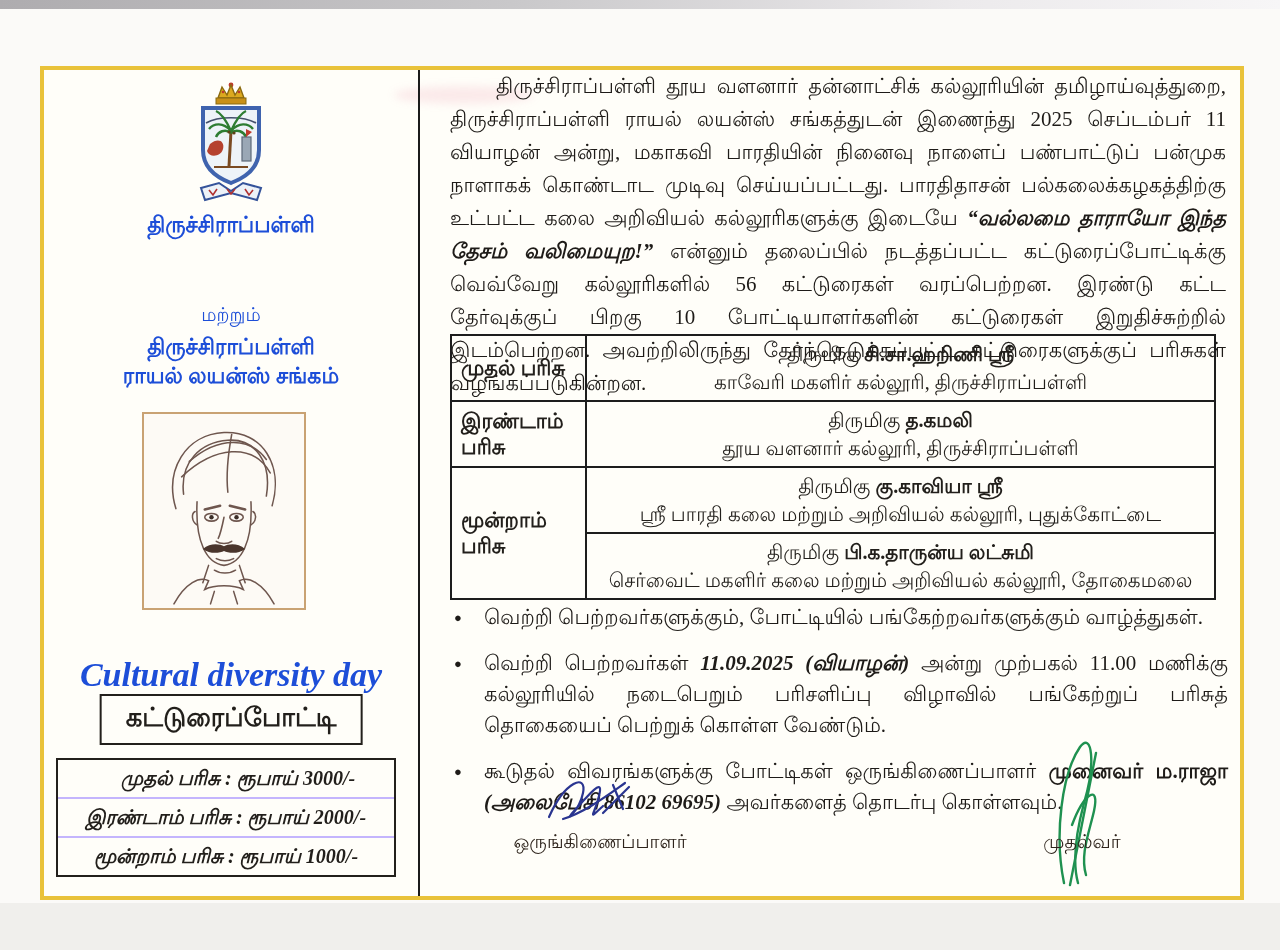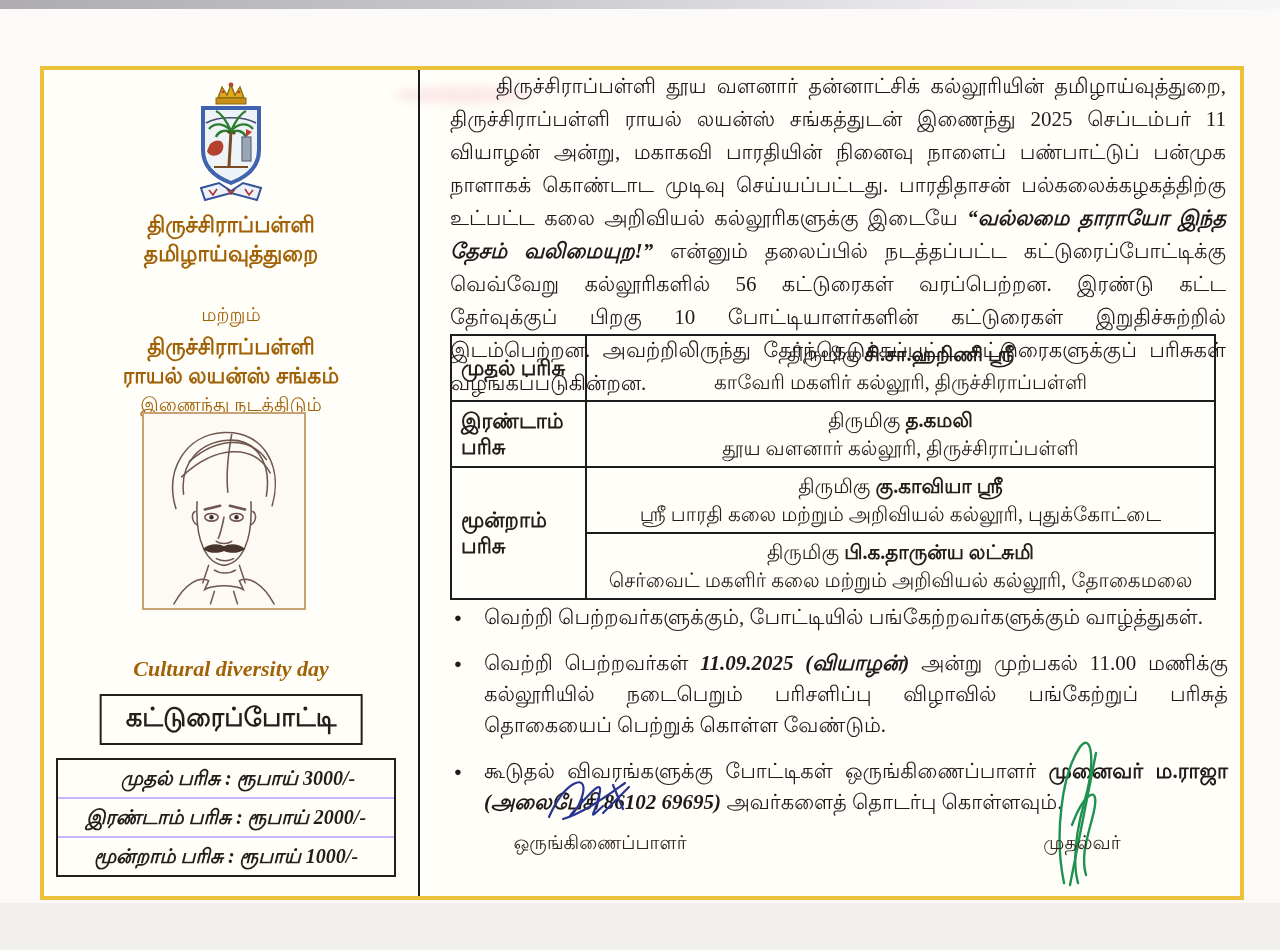--- a/index.html
+++ b/index.html
@@ -12,30 +12,30 @@
   .scan-strip-bottom{position:absolute;left:0;top:903px;width:100%;height:47px;background:#f0efec;}
   .sheet{position:absolute;left:40px;top:66px;width:1196px;height:826px;
          border:4px solid #e9c23a;background:#fffef9;}
   .smudge{position:absolute;left:350px;top:16px;width:140px;height:18px;border-radius:50%;
           background:rgba(228,116,150,0.14);filter:blur(4px);}
   .divider{position:absolute;left:374px;top:0;bottom:0;width:2px;background:#1b1b1b;}
 
   
   .left{position:absolute;left:0;top:0;width:374px;height:100%;}
   .crest{position:absolute;left:137px;top:12px;width:100px;height:124px;}
-  .org-block{position:absolute;left:0;width:374px;text-align:center;color:#a16207;}
+  .org-block{position:absolute;left:0;width:374px;text-align:center;color:#1d4ed8;}
   .org1{top:140px;font-size:22px;font-weight:bold;line-height:29px;}
   .conj{top:234px;font-size:19px;}
   .org2{top:262px;font-size:22px;font-weight:bold;line-height:29px;}
   .jointly{top:324px;font-size:19px;}
   .portrait{position:absolute;left:98px;top:342px;width:164px;height:198px;
             border:2px solid #c9a273;background:#fdfaf5;box-sizing:border-box;padding:3px;}
   .portrait svg{width:100%;height:100%;}
   .ev-ta{top:552px;font-size:23px;font-weight:bold;}
-  .ev-en{top:586px;font-size:22px;font-weight:bold;font-style:italic;}
+  .ev-en{top:586px;font-size:34px;font-weight:bold;font-style:italic;}
   .comp-box{position:absolute;left:50%;top:624px;transform:translateX(-50%);
             border:2px solid #23201c;padding:7px 24px;font-size:26px;font-weight:bold;
             white-space:nowrap;background:#fffef9;}
   .prize-box{position:absolute;left:12px;top:688px;width:336px;border:2px solid #23201c;}
   .prize-row{height:37px;line-height:37px;text-align:center;font-size:20px;
              font-weight:bold;font-style:italic;border-top:2px solid #c4b5fd;}
   .prize-row:first-child{border-top:none;padding-left:24px;}
 
   
   .right{position:absolute;left:376px;top:0;width:820px;height:100%;}
@@ -51,21 +51,21 @@
   .r1{height:58px;}.r2{height:66px;margin-left:21px;}.r3{height:54px;}.r4{height:60px;}
   .pname{font-weight:bold;}
   .notes{position:absolute;left:30px;top:532px;width:778px;margin:0;padding:0;list-style:none;}
   .notes li{position:relative;padding-left:34px;margin-bottom:15px;
             font-size:21px;line-height:31px;text-align:justify;color:#1e1b18;}
   .bullet{position:absolute;left:4px;top:0;font-size:13px;line-height:31px;}
   .bdate{font-weight:bold;font-style:italic;}
   .bname{font-weight:bold;}
   .bphone{font-weight:bold;font-style:italic;}
   .sigs{position:absolute;left:30px;top:695px;width:776px;height:128px;}
-  .sig{position:absolute;width:200px;height:128px;}
+  .sig{position:absolute;width:200px;height:128px;font-family:Liberation Mono, monospace;}
   .sig .lbl{position:absolute;top:67px;left:0;right:0;text-align:center;
             font-size:19px;color:#2e241c;}
   .sig svg{position:absolute;}
   .sig1{left:50px;}  .sig1 svg{left:35px;top:2px;width:112px;height:62px;}
   .sig2{left:308px;} .sig2 svg{left:-8px;top:10px;width:218px;height:56px;}
   .sig3{left:532px;} .sig3 svg{left:52px;top:-30px;width:96px;height:152px;}
 </style>
 </head>
 <body>
 
@@ -97,31 +97,29 @@
           <rect x="61" y="55" width="9" height="24" fill="#9aa7b5" stroke="#5d6878" stroke-width="1.2"></rect>
           <path d="M65,55 L65,47 L71,50 Z" fill="#c0392b"></path>
           <path d="M33,85 h34" stroke="#7a4a22" stroke-width="2"></path>
           <path d="M20,106 L38,101 L50,109 L62,101 L80,106 L76,118 L50,111 L24,118 Z" fill="#edf2f8" stroke="#35539a" stroke-width="2"></path>
           <path d="M28,108 l4,5 l4,-6 M46,107 l4,5 l4,-5 M64,107 l4,6 l4,-5" fill="none" stroke="#b03030" stroke-width="1.6"></path>
         </svg>
       </div>
 
       <div class="org-block org1">
         <div>திருச்சிராப்பள்ளி</div>
-        <div>தமிழாய்வுத்துறை</div>
       </div>
 
       <div class="org-block conj">மற்றும்</div>
 
       <div class="org-block org2">
         <div>திருச்சிராப்பள்ளி</div>
         <div>ராயல் லயன்ஸ் சங்கம்</div>
       </div>
 
-      <div class="org-block jointly">இணைந்து நடத்திடும்</div>
 
       <div class="portrait">
         <svg viewBox="0 0 160 195" xmlns="http://www.w3.org/2000/svg">
           <g fill="none" stroke="#6e564e" stroke-width="1.6" stroke-linecap="round">
             <path d="M30,95 C18,55 40,18 80,16 C120,14 142,50 130,92"></path>
             <path d="M38,80 C34,46 56,26 84,24 C112,22 130,46 124,82"></path>
             <path d="M36,62 C70,30 110,26 128,58"></path>
             <path d="M44,46 C76,18 108,22 124,44"></path>
             <path d="M88,18 C84,40 82,60 84,78"></path>
             <path d="M52,88 C50,130 62,152 80,154 C98,152 110,130 108,88"></path>

